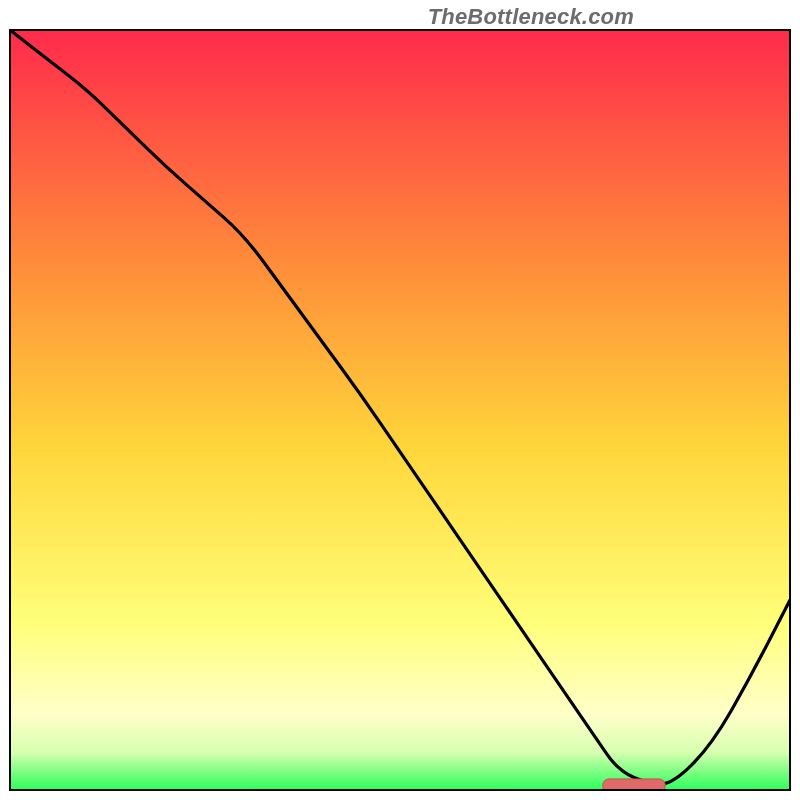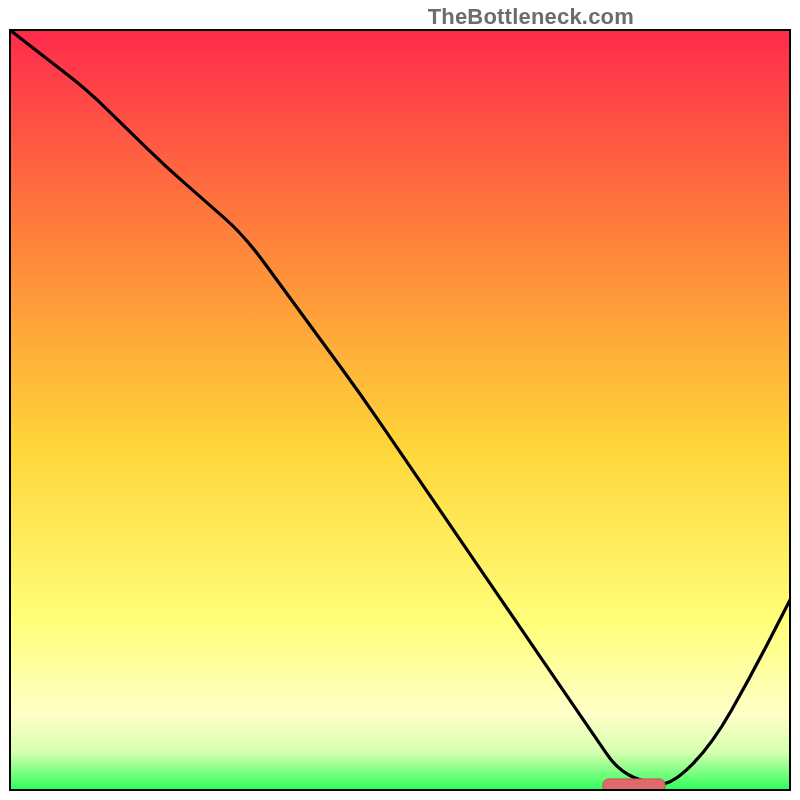--- a/index.html
+++ b/index.html
@@ -7,20 +7,21 @@
     padding: 0;
     width: 800px;
     height: 800px;
     background: #ffffff;
     font-family: Arial, Helvetica, sans-serif;
   }
   .wrap {
     position: relative;
     width: 644px;
     height: 800px;
+    font-style: italic;
   }
   .watermark {
     position: absolute;
     top: 4px;
     right: 10px;
     font-size: 22px;
     font-weight: 600;
     color: #6c6c6c;
     letter-spacing: 0.2px;
     z-index: 5;

